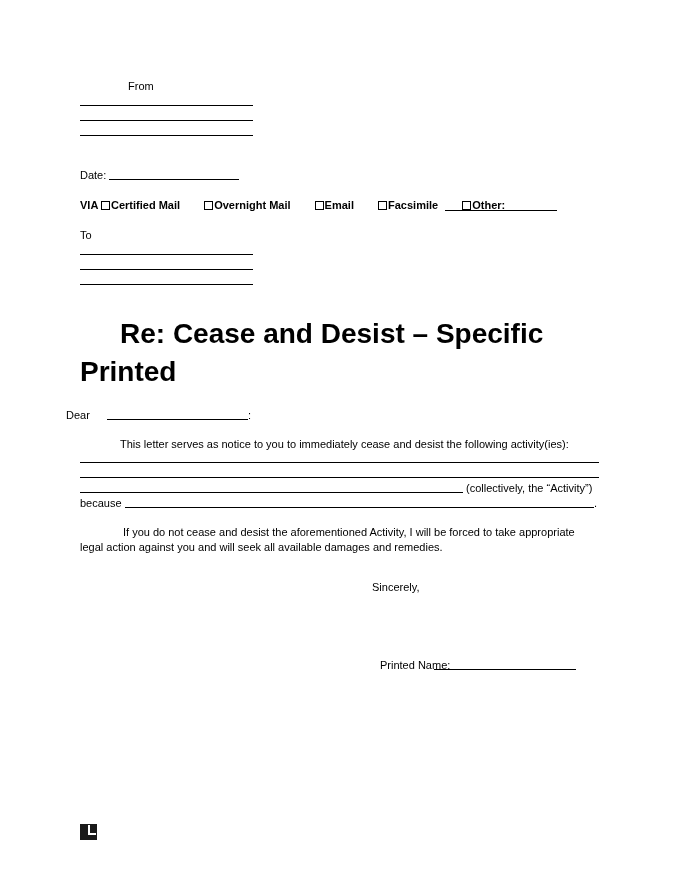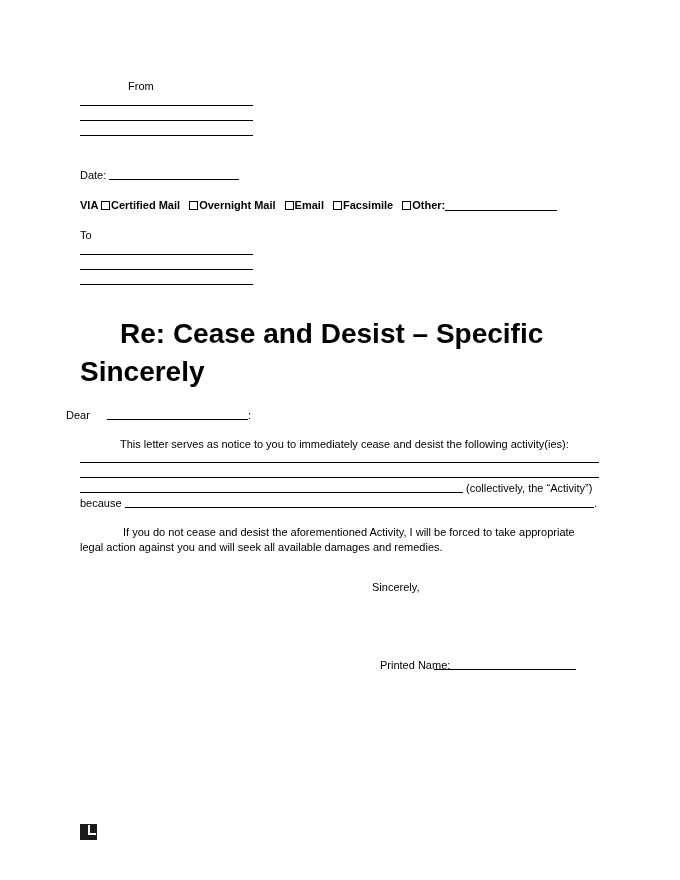--- a/index.html
+++ b/index.html
@@ -4,21 +4,21 @@
 <style>
   html, body { margin: 0; padding: 0; background: #ffffff; }
   body { width: 680px; height: 880px; position: relative; overflow: hidden;
          font-family: "Liberation Sans", sans-serif; color: #000; font-size: 11px; }
   .abs { position: absolute; }
   .line { position: absolute; height: 1px; background: #000; }
   .bold { font-weight: bold; }
   .title { font-size: 28px; font-weight: bold; line-height: 38px; }
   .chk { display: inline-block; width: 7px; height: 7px; border: 1px solid #000;
          vertical-align: -1px; margin-right: 1px; }
-  .via span.opt { margin-right: 6px; }
+  .via span.opt { margin-right: 21px; }
   .logo { position: absolute; left: 80px; top: 824px; width: 17px; height: 16px; }
 </style>
 </head>
 <body>
 
 <div class="abs" style="left:80px;top:80px;padding-left:48px;">From</div>
 <div class="line" style="left:80px;top:105px;width:173px;"></div>
 <div class="line" style="left:80px;top:120px;width:173px;"></div>
 <div class="line" style="left:80px;top:135px;width:173px;"></div>
 
@@ -34,21 +34,21 @@
   <span class="opt"><span class="chk"></span><span>Other:</span></span>
 </div>
 <div class="line" style="left:445px;top:210px;width:112px;"></div>
 
 <div class="abs" style="left:80px;top:229px;">To</div>
 <div class="line" style="left:80px;top:254px;width:173px;"></div>
 <div class="line" style="left:80px;top:269px;width:173px;"></div>
 <div class="line" style="left:80px;top:284px;width:173px;"></div>
 
 <div class="abs title" style="left:120px;top:315px;white-space:nowrap;">Re: Cease and Desist – Specific</div>
-<div class="abs title" style="left:80px;top:353px;">Sincerely</div>
+<div class="abs title" style="left:80px;top:353px;">Printed</div>
 
 <div class="abs" style="left:66px;top:409px;">Dear</div>
 <div class="line" style="left:107px;top:419px;width:141px;"></div>
 <div class="abs" style="left:248px;top:409px;">:</div>
 
 <div class="abs" style="left:120px;top:438px;white-space:nowrap;">This letter serves as notice to you to immediately cease and desist the following activity(ies):</div>
 <div class="line" style="left:80px;top:462px;width:519px;"></div>
 <div class="line" style="left:80px;top:477px;width:519px;"></div>
 <div class="line" style="left:80px;top:492px;width:383px;"></div>
 <div class="abs" style="left:466px;top:482px;white-space:nowrap;">(collectively, the “Activity”)</div>

